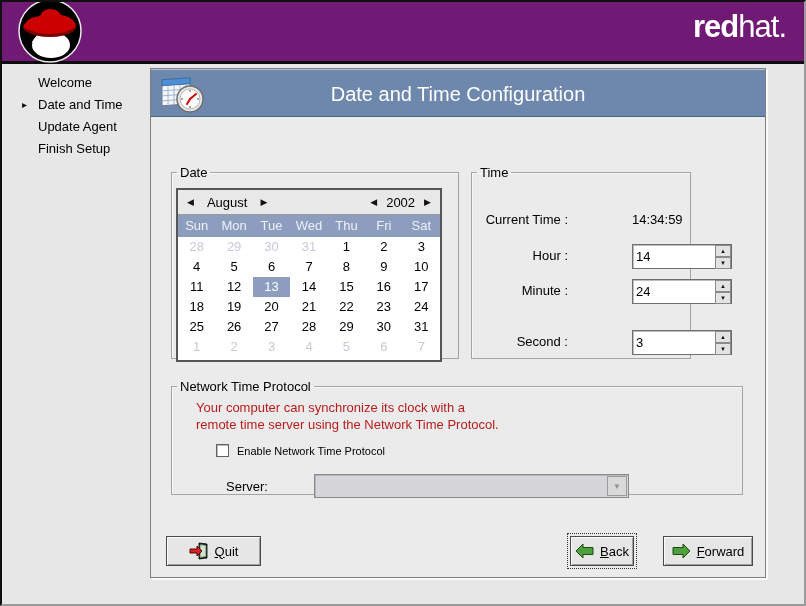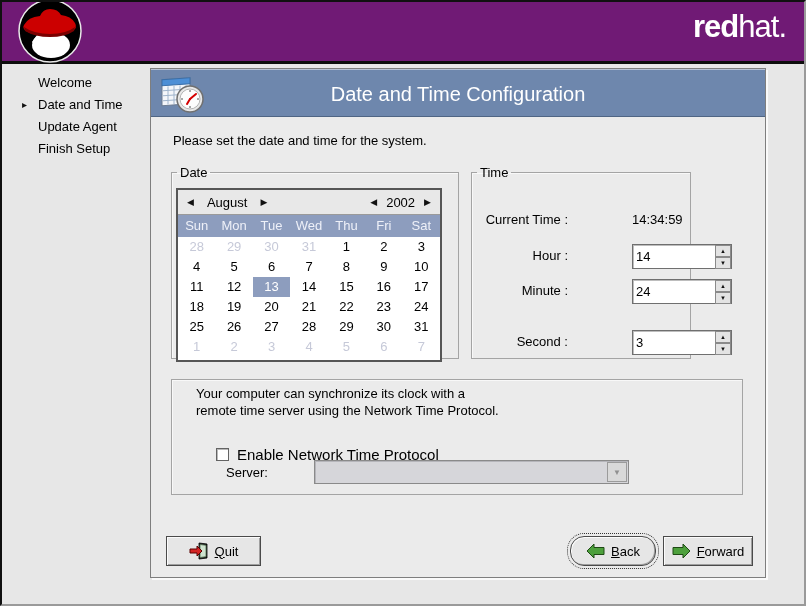--- a/index.html
+++ b/index.html
@@ -59,41 +59,41 @@
   .spin { position:absolute; left:160px; top:0; width:100px; height:25px; background:#fff;
           border:1px solid #6f6f6f; box-shadow:inset 1px 1px 0 #bdbdbd; }
   .spin input { position:absolute; left:3px; top:0; width:72px; height:23px; border:0; outline:0;
                 font-family:"Liberation Sans",sans-serif; font-size:13px; background:transparent; }
   .spin .btns { position:absolute; right:0; top:0; width:16px; height:23px; }
   .spin .sb { position:absolute; right:0; width:16px; height:12px; background:#e3e3e3;
               border:1px solid #8a8a8a; font-size:6px; text-align:center; line-height:10px; color:#111; cursor:pointer; }
   .sb.up { top:0; } .sb.dn { bottom:-1px; }
 
   
-  .desc { position:absolute; left:24px; font-size:13px; color:#000000; }
-  .cbrow { position:absolute; left:44px; top:66px; font-size:15px; display:flex; align-items:center; cursor:default; }
+  .desc { position:absolute; left:24px; font-size:13px; color:#b91c1c; }
+  .cbrow { position:absolute; left:44px; top:50px; font-size:11px; display:flex; align-items:center; cursor:default; }
   .cb { width:13px; height:13px; background:#fff; border:1px solid #636363;
         box-shadow:inset 1px 1px 0 #b9b9b9; margin-right:8px; cursor:pointer; }
   .srow { position:absolute; left:54px; top:80px; font-size:13px; }
   .srow .slabel { position:absolute; left:0; top:5px; }
   .combo { position:absolute; left:88px; top:0; width:315px; height:24px; background:#d6d6da;
            border:1px solid #8a8a8a; box-shadow:inset 1px 1px 0 #b5b5ba; }
   .combo-val { position:absolute; left:5px; top:4px; font-size:13px; color:#555; }
   .combo-btn { position:absolute; right:1px; top:1px; width:20px; height:20px; background:#d9d9d9;
                border:1px solid #9b9b9b; text-align:center; }
   .combo-btn .ar { font-size:8px; color:#909090; line-height:20px; }
 
   
   .btn { position:absolute; height:30px; background:#e6e6e6; border:1px solid #4a4a4a;
          box-shadow:inset 1px 1px 0 #fbfbfb, inset -1px -1px 0 #9f9f9f;
          font-family:"Liberation Sans",sans-serif; font-size:13px; color:#000;
          display:flex; align-items:center; justify-content:center; gap:6px; cursor:pointer; }
   .btn svg { flex:0 0 auto; }
   .btn-quit { left:15px; top:467px; width:95px; }
-  .btn-back { left:419px; top:467px; width:86px; outline:1px dotted #333; outline-offset:2px;border-radius:14px; }
+  .btn-back { left:419px; top:467px; width:64px; outline:1px dotted #333; outline-offset:2px; }
   .btn-fwd  { left:512px; top:467px; width:90px; }
 </style>
 </head>
 <body>
 
 <div class="window">
 
   <div class="banner">
     <div class="brand"><span class="b">red</span><span>hat.</span></div>
   </div>
@@ -138,21 +138,20 @@
             <line x1="38" y1="26" x2="40" y2="26"></line>
         </g>
         <g stroke="#d40000" stroke-width="2" stroke-linecap="round">
           <line x1="31" y1="26" x2="37" y2="21"></line>
             <line x1="31" y1="26" x2="28" y2="31"></line>
         </g>
       </svg>
       <div class="title">Date and Time Configuration</div>
     </div>
 
-    <div class="intro">Please set the date and time for the system.</div>
 
     <fieldset class="fs fs-date">
       <legend>Date</legend>
       <div class="calendar">
         <div class="cal-head">
           <span class="nav">◀</span>
           <span class="mon">August</span>
           <span class="nav">▶</span>
           <span class="sp"></span>
           <span class="nav">◀</span>
@@ -247,20 +246,21 @@
           <input value="3" style="">
           <div class="btns">
               <span class="sb up">▲</span>
               <span class="sb dn">▼</span>
             </div>
         </div>
       </div>
     </fieldset>
 
     <fieldset class="fs fs-ntp">
+      <legend>Network Time Protocol</legend>
       <div class="desc" style="top:6px;">Your computer can synchronize its clock with a</div>
       <div class="desc" style="top:23px;">remote time server using the Network Time Protocol.</div>
       <div class="cbrow">
         <span class="cb" id="ntp-cb"></span>
         <span>Enable Network Time Protocol</span>
       </div>
       <div class="srow">
         <span class="slabel">Server:</span>
         <div class="combo">
           <span class="combo-val"></span>

